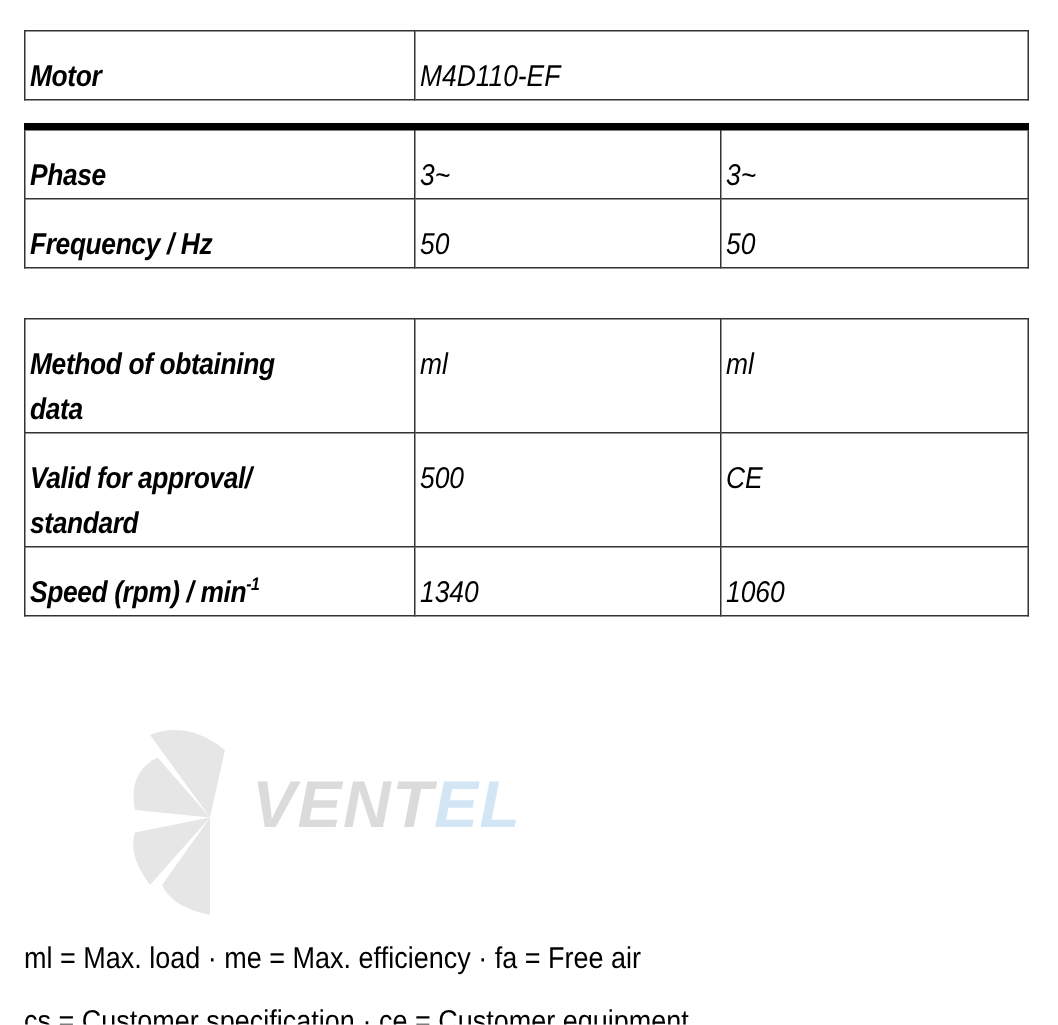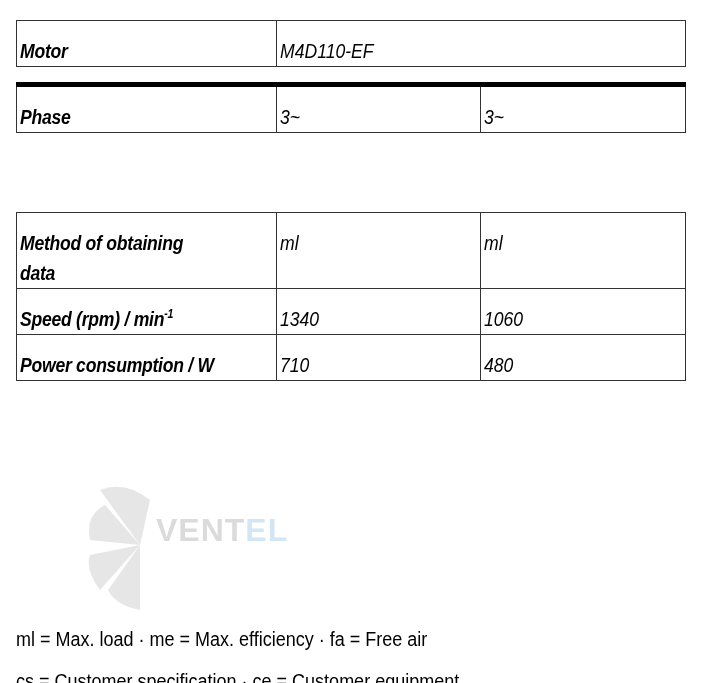--- a/index.html
+++ b/index.html
@@ -20,21 +20,21 @@
   #elec-table td { height: 29px; }
   #perf-table { top: 212px; }
   #perf-table td { height: 29px; margin-top: 24px; }
   #perf-table td.tall { height: 60px; }
   sup { font-size: 12px; line-height: 0; vertical-align: 8px; }
   .footnote { position: absolute; left: 16px; font-size: 20px; line-height: 20px; }
   .footnote .txt { display: inline-block; transform: scaleX(0.9); transform-origin: left center; white-space: nowrap; }
   #fn1 { top: 629px; }
   #fn2 { top: 671px; }
   .watermark { position: absolute; left: 80px; top: 470px; width: 290px; height: 160px; pointer-events: none; opacity: 0.35; }
-  .wm-text { position: absolute; left: 76px; top: 42px; font-size: 32px; font-weight: bold; 
+  .wm-text { position: absolute; left: 88px; top: 42px; font-size: 44px; font-weight: bold; font-style: italic;
              letter-spacing: 1px; }
   .wm-text .a { color: #9a9a9a; }
   .wm-text .b { color: #7fb8e6; }
 </style>
 </head>
 <body>
 
 <div class="watermark">
   <svg width="120" height="150" viewBox="0 0 120 150" style="position:absolute;left:0;top:0;">
     <g fill="#b8b8b8">
@@ -65,42 +65,47 @@
       <col class="c1">
       <col class="c2">
       <col class="c3">
     </colgroup>
   <tbody>
       <tr>
     <td class="label"><span class="txt">Phase</span></td>
     <td><span class="txt">3~</span></td>
     <td><span class="txt">3~</span></td>
   </tr>
+  <tr>
+    <td class="label"><span class="txt">Frequency / Hz</span></td>
+    <td><span class="txt">50</span></td>
+    <td><span class="txt">50</span></td>
+  </tr>
 </tbody>
   </table>
 
 <table id="perf-table">
   <colgroup>
       <col class="c1">
       <col class="c2">
       <col class="c3">
     </colgroup>
   <tbody>
       <tr>
     <td class="label tall"><span class="txt">Method of obtaining</span><br><span class="txt">data</span></td>
     <td class="tall"><span class="txt">ml</span></td>
     <td class="tall"><span class="txt">ml</span></td>
   </tr>
   <tr>
+    <td class="label tall"><span class="txt">Valid for approval/</span><br><span class="txt">standard</span></td>
+    <td class="tall"><span class="txt">500</span></td>
+    <td class="tall"><span class="txt">CE</span></td>
+  </tr>
+  <tr>
     <td class="label"><span class="txt"><span>Speed (rpm) / min</span><sup>-1</sup></span></td>
     <td><span class="txt">1340</span></td>
     <td><span class="txt">1060</span></td>
-  </tr>
-  <tr>
-    <td class="label"><span class="txt">Power consumption / W</span></td>
-    <td><span class="txt">710</span></td>
-    <td><span class="txt">480</span></td>
   </tr>
 </tbody>
   </table>
 
 <div id="fn1" class="footnote"><span class="txt">ml = Max. load · me = Max. efficiency · fa = Free air</span></div>
 <div id="fn2" class="footnote"><span class="txt">cs = Customer specification · ce = Customer equipment</span></div>
 
 </body></html>

